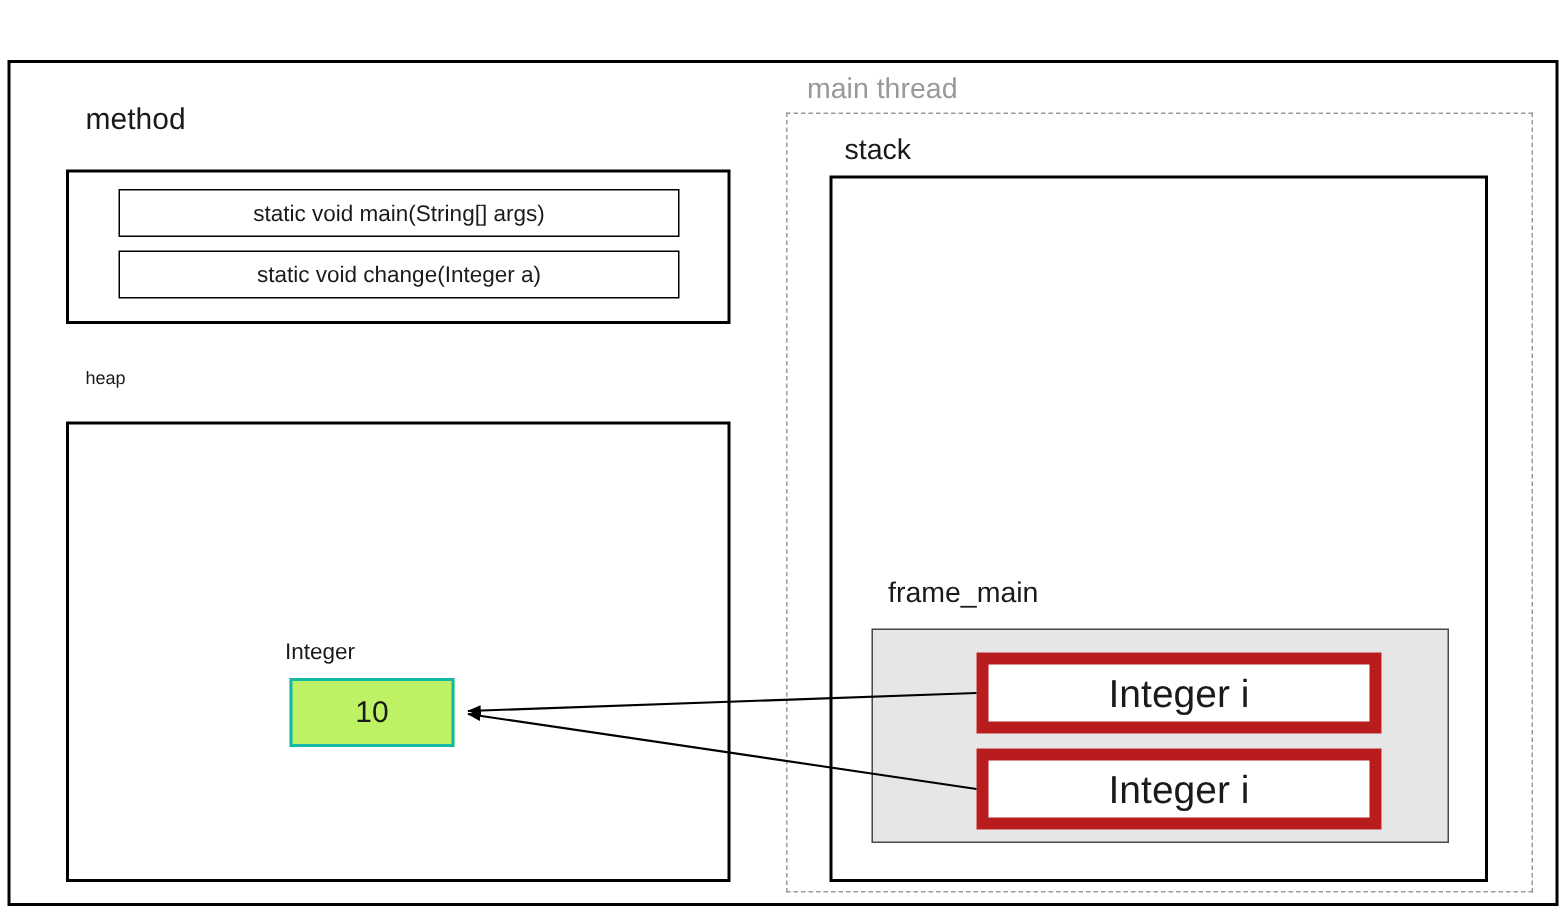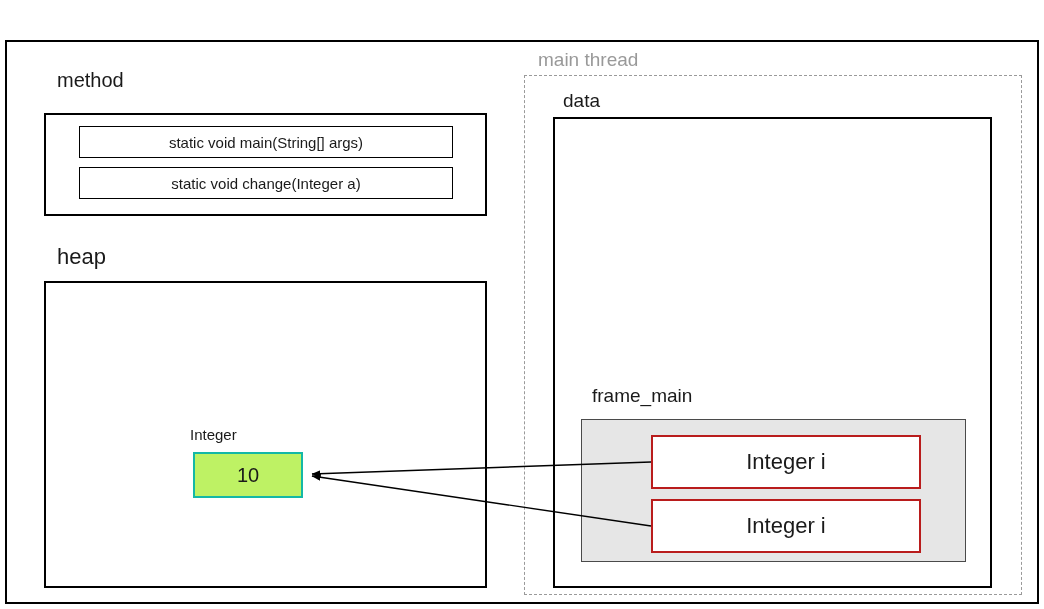--- a/index.html
+++ b/index.html
@@ -65,21 +65,21 @@
     justify-content: center;
     font-size: 15px;
     color: #1a1a1a;
   }
   #method-item-0 { top: 126px; }
   #method-item-1 { top: 167px; }
   
   #heap-label {
     left: 57px;
     top: 246px;
-    font-size: 22px;
+    font-size: 12px;
   }
   #heap-box {
     left: 44px;
     top: 281px;
     width: 443px;
     height: 307px;
     border: 2px solid #000000;
   }
   #integer-label {
     left: 190px;
@@ -141,26 +141,26 @@
     height: 143px;
     border: 1.5px solid #4a4a4a;
     background: #e6e6e6;
   }
   .frame-slot {
     position: absolute;
     box-sizing: border-box;
     left: 651px;
     width: 270px;
     height: 54px;
-    border: 2px solid #b91c1c;
+    border: 8px solid #b91c1c;
     background: #ffffff;
     display: flex;
     align-items: center;
     justify-content: center;
-    font-size: 22px;
+    font-size: 26px;
     color: #1a1a1a;
   }
   #frame-slot-0 { top: 435px; }
   #frame-slot-1 { top: 499px; }
   #arrows {
     position: absolute;
     left: 0;
     top: 0;
     width: 1044px;
     height: 609px;
@@ -181,21 +181,21 @@
   <div class="method-item" id="method-item-0">static void main(String[] args)</div>
 
   <div class="lbl" id="heap-label">heap</div>
   <div class="box" id="heap-box"></div>
   <div class="lbl" id="integer-label">Integer</div>
   <div class="box" id="integer-value-box">10</div>
 
   <div class="lbl" id="thread-label">main thread</div>
   <div class="box" id="thread-box"></div>
 
-  <div class="lbl" id="stack-label">data</div>
+  <div class="lbl" id="stack-label">stack</div>
   <div class="box" id="stack-box"></div>
 
   <div class="lbl" id="frame-main-label">frame_main</div>
   <div class="box" id="frame-main-box"></div>
   <div class="frame-slot" id="frame-slot-0">Integer i</div>
   <div class="frame-slot" id="frame-slot-1">Integer i</div>
 
   <svg id="arrows" viewBox="0 0 1044 609" xmlns="http://www.w3.org/2000/svg">
     <defs>
       <marker id="arrowhead" markerWidth="9" markerHeight="7" refX="8.5" refY="3.5" orient="auto" markerUnits="userSpaceOnUse">

